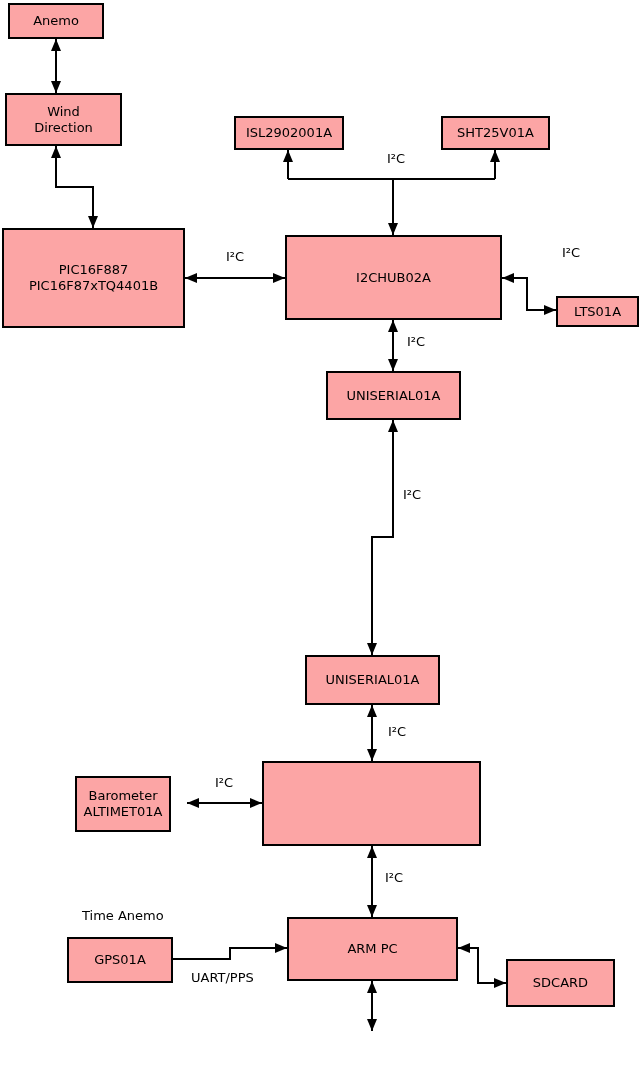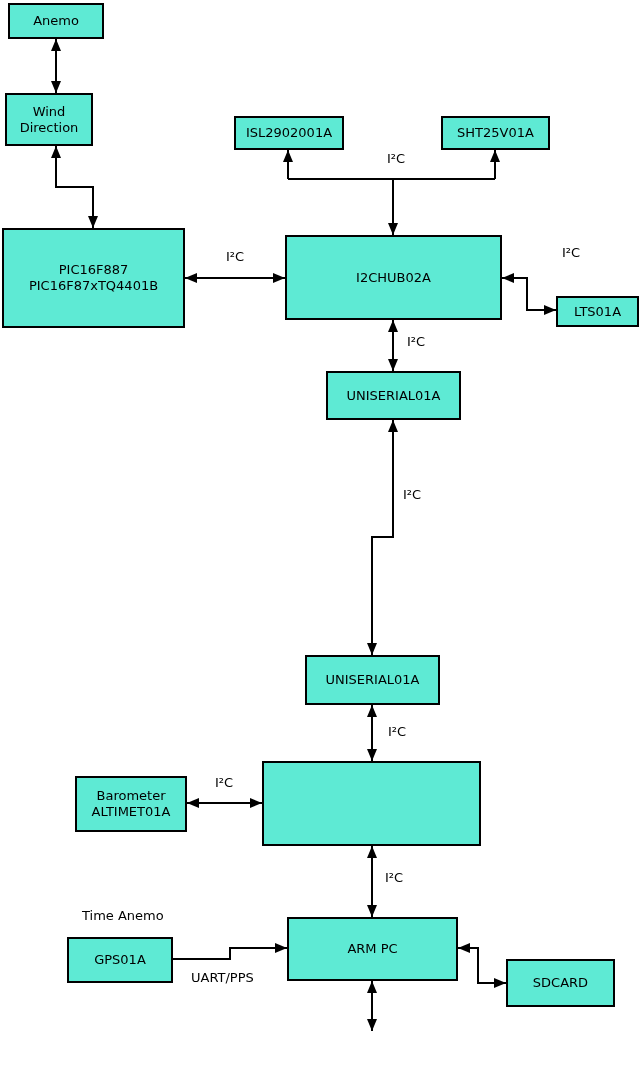--- a/index.html
+++ b/index.html
@@ -19,21 +19,21 @@
     position: absolute;
     left: 0;
     top: 0;
     width: 640px;
     height: 1089px;
   }
   .node {
     position: absolute;
     box-sizing: border-box;
     border: 2px solid #000000;
-    background: #5eead4;
+    background: #fca5a5;
     display: flex;
     flex-direction: column;
     align-items: center;
     justify-content: center;
     text-align: center;
     font-size: 13px;
     line-height: 1.22;
     color: #000000;
   }
   .edge-label {
@@ -74,21 +74,21 @@
     <path d="M372,846 L372,917" marker-start="url(#arr)" marker-end="url(#arr)"></path>
     <path d="M173,959 L230,959 L230,948 L287,948" marker-end="url(#arr)"></path>
     <path d="M458,948 L478,948 L478,983 L506,983" marker-start="url(#arr)" marker-end="url(#arr)"></path>
     <path d="M372,981 L372,1031" marker-start="url(#arr)" marker-end="url(#arr)"></path>
   </svg>
 
   <div class="node" style="left:8px;top:3px;width:96px;height:36px">
     <span>Anemo</span>
   </div>
 
-  <div class="node" style="left:5px;top:93px;width:88px;height:53px">
+  <div class="node" style="left:5px;top:93px;width:117px;height:53px">
     <span>Wind</span>
     <span>Direction</span>
   </div>
 
   <div class="node" style="left:2px;top:228px;width:183px;height:100px">
     <span>PIC16F887</span>
     <span>PIC16F87xTQ4401B</span>
   </div>
 
   <div class="node" style="left:234px;top:116px;width:110px;height:34px">
@@ -112,21 +112,21 @@
   </div>
 
   <div class="node" style="left:305px;top:655px;width:135px;height:50px">
     <span>UNISERIAL01A</span>
   </div>
 
   <div class="node" style="left:262px;top:761px;width:219px;height:85px">
     <span></span>
   </div>
 
-  <div class="node" style="left:75px;top:776px;width:112px;height:56px">
+  <div class="node" style="left:75px;top:776px;width:96px;height:56px">
     <span>Barometer</span>
     <span>ALTIMET01A</span>
   </div>
 
   <div class="node" style="left:67px;top:937px;width:106px;height:46px">
     <span>GPS01A</span>
   </div>
 
   <div class="node" style="left:506px;top:959px;width:109px;height:48px">
     <span>SDCARD</span>

